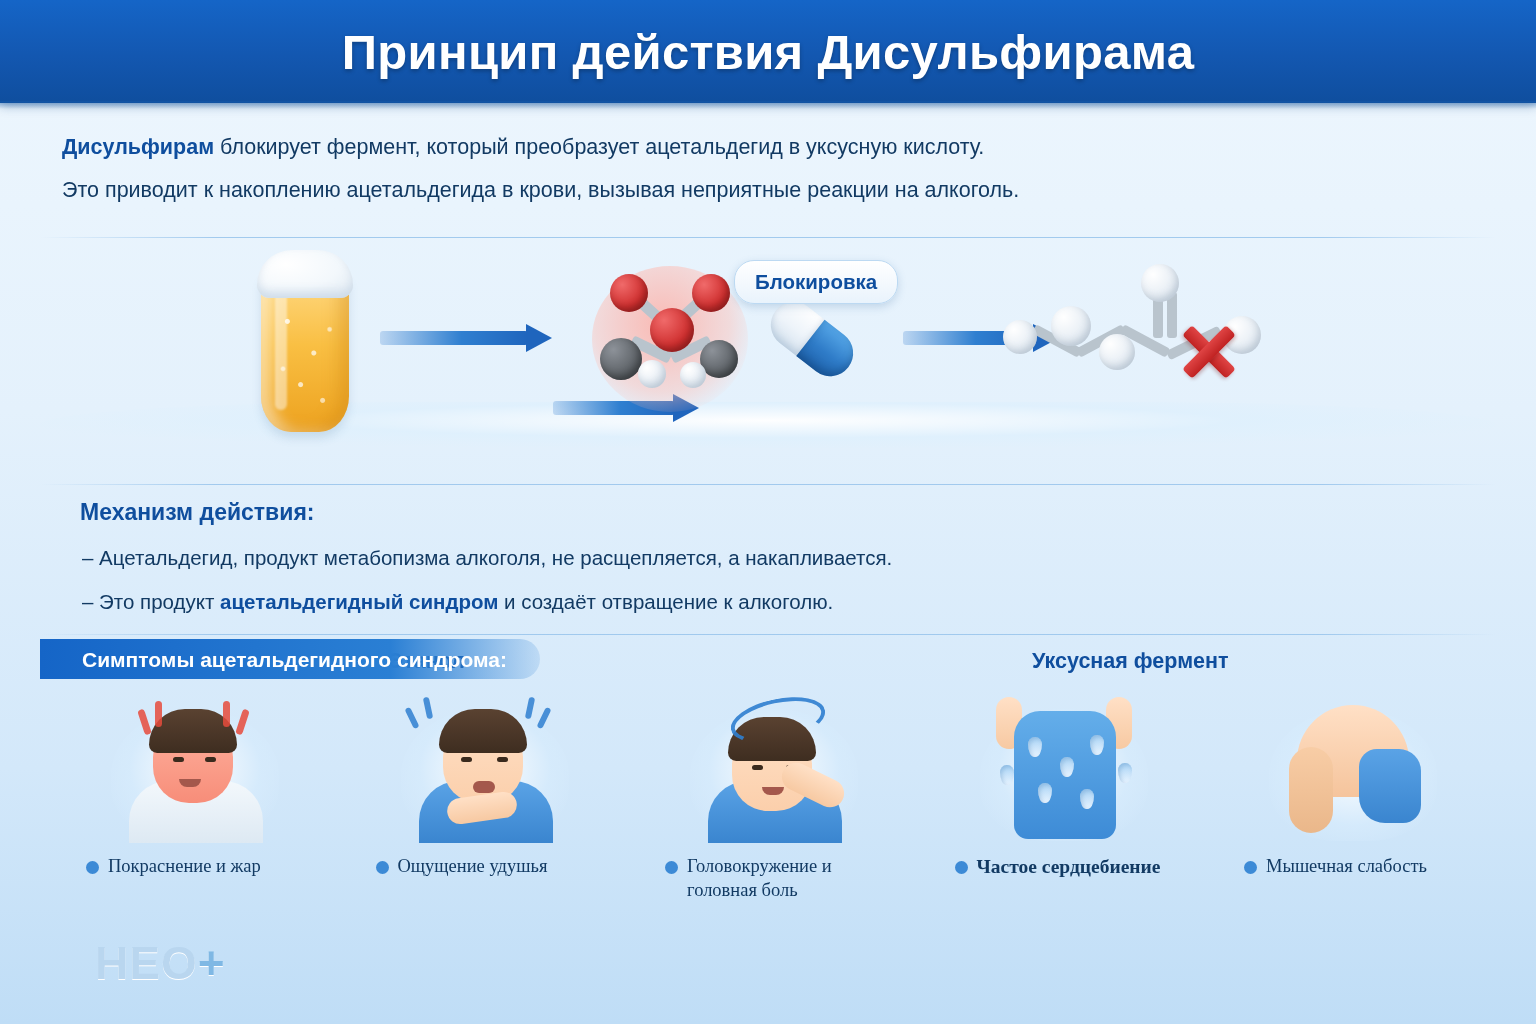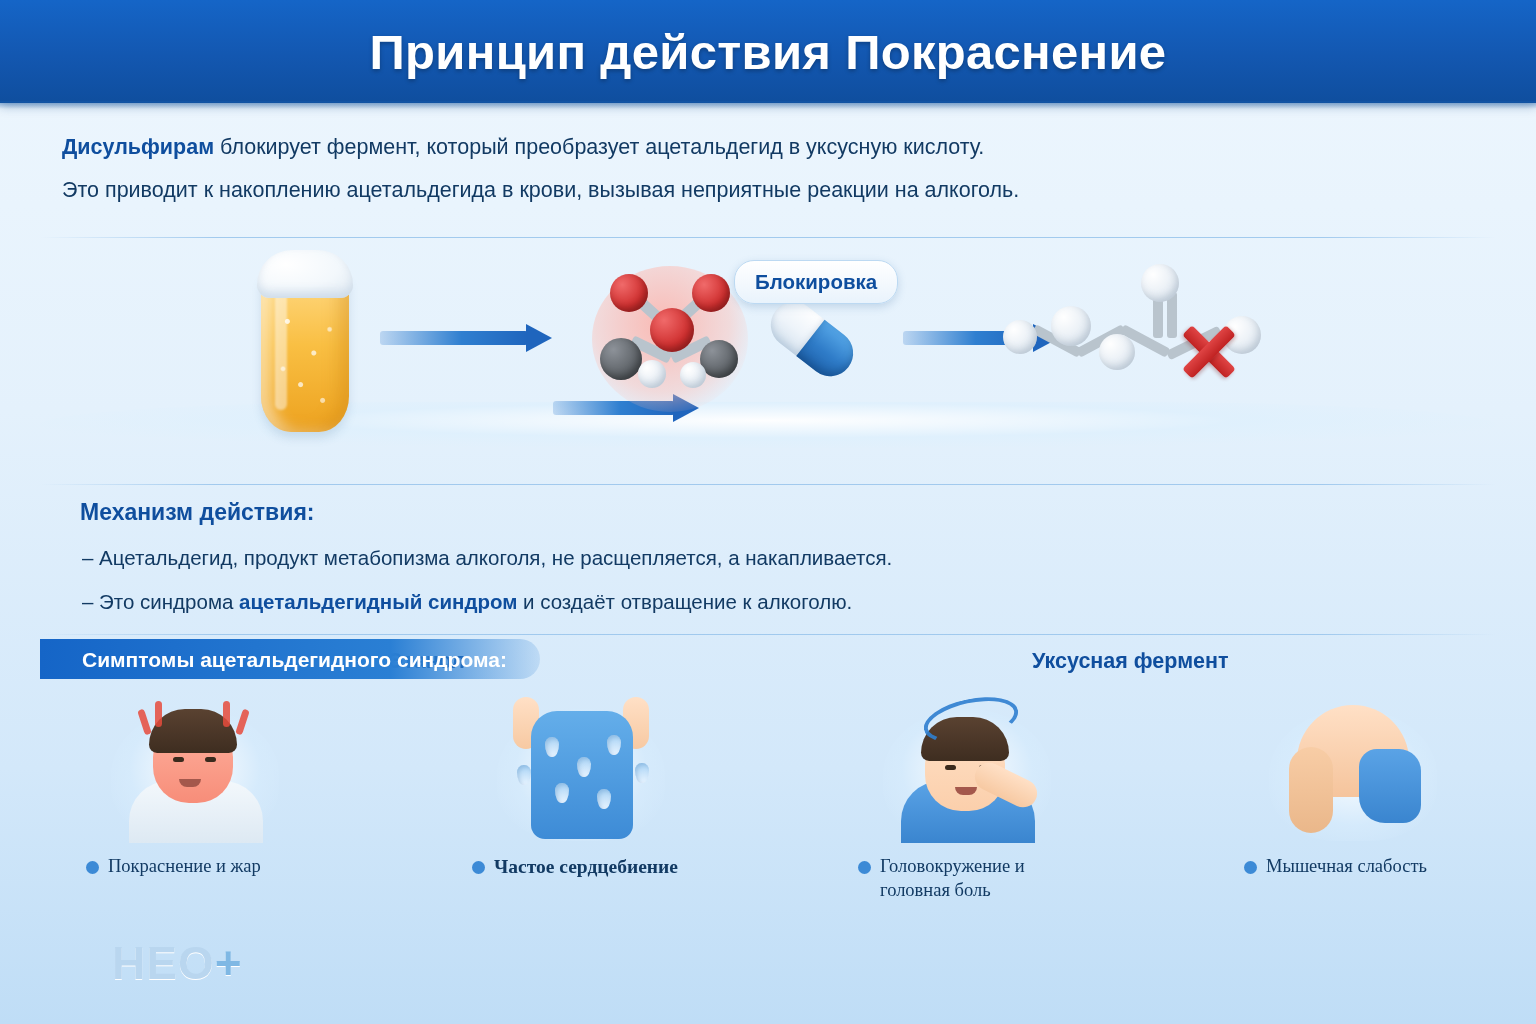--- a/index.html
+++ b/index.html
@@ -456,31 +456,30 @@
 
   
   .logo {
     position: absolute;
     left: 95px; bottom: 34px;
     font-size: 46px;
     font-weight: bold;
     letter-spacing: 1px;
     color: #b9d6ef;
     text-shadow: 0 1px 0 #ffffff;
-    margin-left: 17px;
   }
   .logo .plus { color: #7fb8e4; }
 </style>
 </head>
 <body>
 
 <div class="poster">
 
   <div class="header">
-    <h1>Принцип действия Покраснение</h1>
+    <h1>Принцип действия Дисульфирама</h1>
   </div>
 
   <div class="intro">
     <p>
       <b>Дисульфирам</b><span> блокирует фермент, который преобразует ацетальдегид в уксусную кислоту.</span>
     </p>
     <p>Это приводит к накоплению ацетальдегида в крови, вызывая неприятные реакции на алкоголь.</p>
   </div>
   <div class="divider"></div>
 
@@ -554,21 +553,21 @@
   <div class="divider"></div>
 
   <div class="mech">
     <h2>Механизм действия:</h2>
     <div class="line">
       <span>–</span>
       <span>Ацетальдегид, продукт метабопизма алкоголя, не расщепляется, а накапливается.</span>
     </div>
     <div class="line">
       <span>–</span>
-      <span>Это синдрома </span><b>ацетальдегидный синдром</b><span> и создаёт отвращение к алкоголю.</span>
+      <span>Это продукт </span><b>ацетальдегидный синдром</b><span> и создаёт отвращение к алкоголю.</span>
     </div>
   </div>
 
   <div class="divider"></div>
 
   <div class="sym-band">
     <div class="bar">
       <span>Симптомы ацетальдегидного синдрома:</span>
     </div>
   </div>
@@ -591,20 +590,62 @@
           <div class="heat" style="left:134px; top:18px; transform:rotate(18deg);"></div>
         </div>
       </div>
       <div class="cap">
         <span class="bullet"></span>
         <span class="txt">Покраснение и жар</span>
       </div>
     </div>
 
 
+    <div class="sym">
+      <div class="art">
+        <div class="glow"></div>
+        <div class="person">
+          <div class="torso mid"></div>
+          <div class="head-shape"></div>
+          <div class="hair"></div>
+          <div class="eye" style="left:66px; top:66px;"></div>
+          <div class="eye" style="left:102px; top:66px;"></div>
+          <div class="mouth" style="left:78px; top:90px; height:12px; border-radius:10px;"></div>
+          <div class="arm" style="left:52px; top:104px; width:70px; height:26px; transform:rotate(-8deg);"></div>
+          <div class="motion" style="left:14px; top:16px; transform:rotate(-26deg);"></div>
+          <div class="motion" style="left:30px; top:6px; transform:rotate(-12deg);"></div>
+          <div class="motion" style="left:146px; top:16px; transform:rotate(26deg);"></div>
+          <div class="motion" style="left:132px; top:6px; transform:rotate(12deg);"></div>
+        </div>
+      </div>
+      <div class="cap">
+        <span class="bullet"></span>
+        <span class="txt">Ощущение удушья</span>
+      </div>
+    </div>
+
+    <div class="sym">
+      <div class="art">
+        <div class="glow"></div>
+        <div class="person">
+          <div class="torso mid"></div>
+          <div class="head-shape" style="top:34px;"></div>
+          <div class="hair" style="top:26px;"></div>
+          <div class="eye" style="left:68px; top:74px;"></div>
+          <div class="eye" style="left:102px; top:74px;"></div>
+          <div class="mouth" style="left:78px; top:96px;"></div>
+          <div class="swirl"></div>
+          <div class="arm" style="left:96px; top:80px; width:66px; height:28px; transform:rotate(26deg);"></div>
+        </div>
+      </div>
+      <div class="cap">
+        <span class="bullet"></span>
+        <span class="txt">Головокружение и головная боль</span>
+      </div>
+    </div>
 
     <div class="sym strong">
       <div class="art">
         <div class="glow"></div>
         <div class="person">
           <div class="shoulder" style="left:22px;"></div>
           <div class="shoulder" style="right:22px;"></div>
           <div class="body-sweat"></div>
           <div class="drop" style="left:54px; top:46px;"></div>
           <div class="drop" style="left:86px; top:66px;"></div>
@@ -618,40 +659,20 @@
       <div class="cap">
         <span class="bullet"></span>
         <span class="txt">Частое сердцебиение</span>
       </div>
     </div>
 
     <div class="sym">
       <div class="art">
         <div class="glow"></div>
         <div class="person">
-          <div class="torso mid"></div>
-          <div class="head-shape" style="top:34px;"></div>
-          <div class="hair" style="top:26px;"></div>
-          <div class="eye" style="left:68px; top:74px;"></div>
-          <div class="eye" style="left:102px; top:74px;"></div>
-          <div class="mouth" style="left:78px; top:96px;"></div>
-          <div class="swirl"></div>
-          <div class="arm" style="left:96px; top:80px; width:66px; height:28px; transform:rotate(26deg);"></div>
-        </div>
-      </div>
-      <div class="cap">
-        <span class="bullet"></span>
-        <span class="txt">Головокружение и головная боль</span>
-      </div>
-    </div>
-
-    <div class="sym">
-      <div class="art">
-        <div class="glow"></div>
-        <div class="person">
           <div class="bicep"></div>
           <div class="forearm"></div>
           <div class="sleeve"></div>
         </div>
       </div>
       <div class="cap">
         <span class="bullet"></span>
         <span class="txt">Мышечная слабость</span>
       </div>
     </div>

